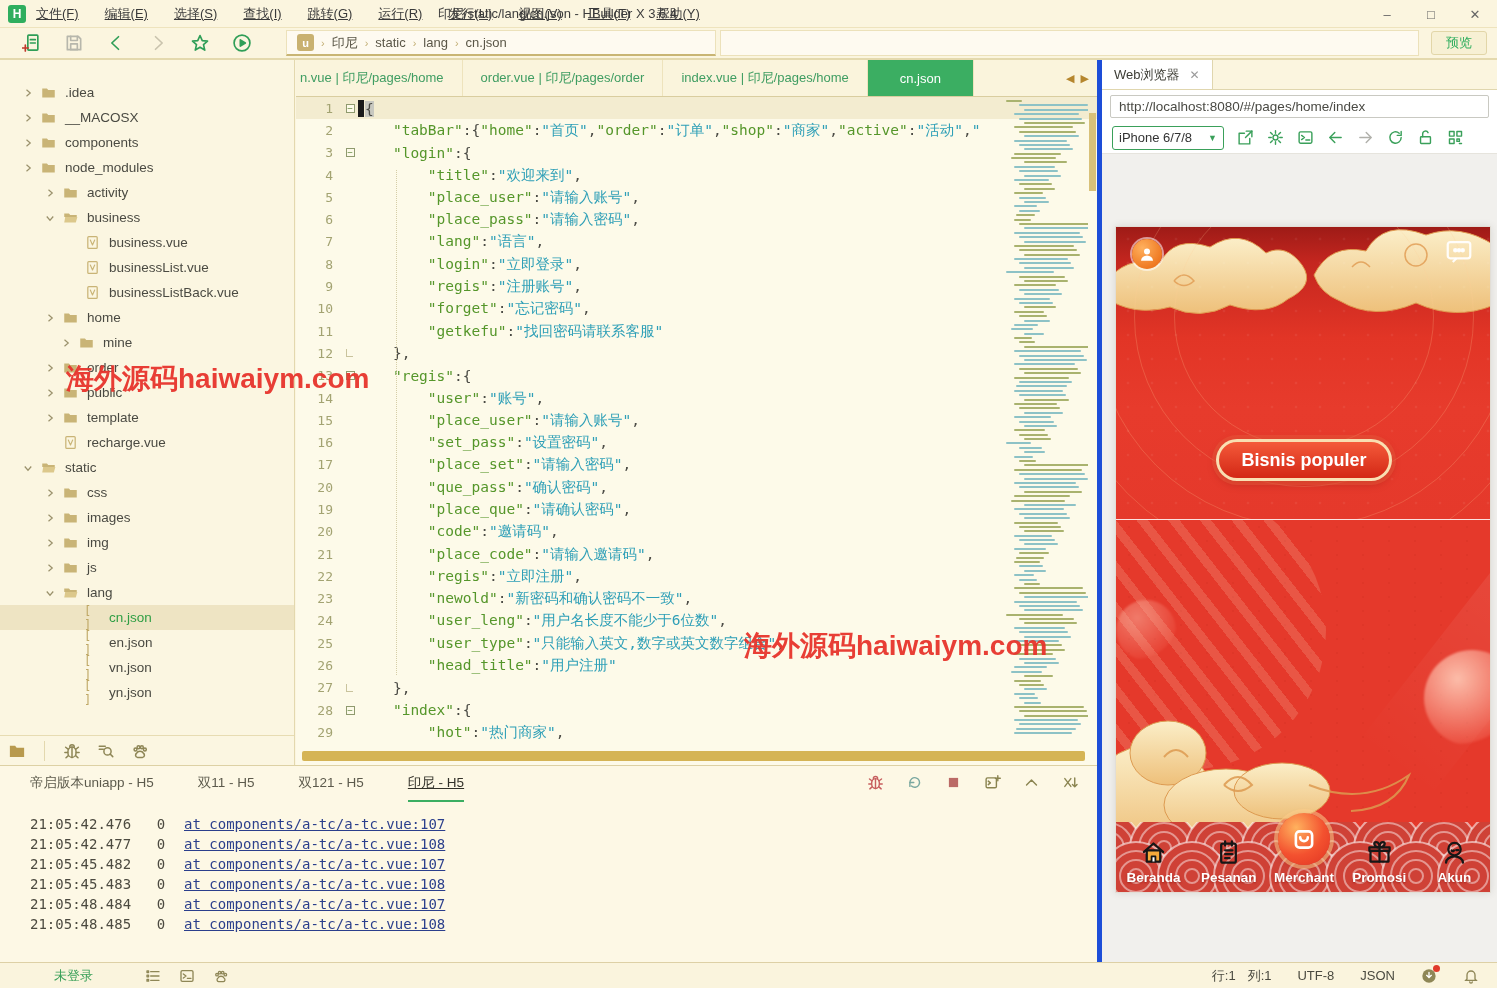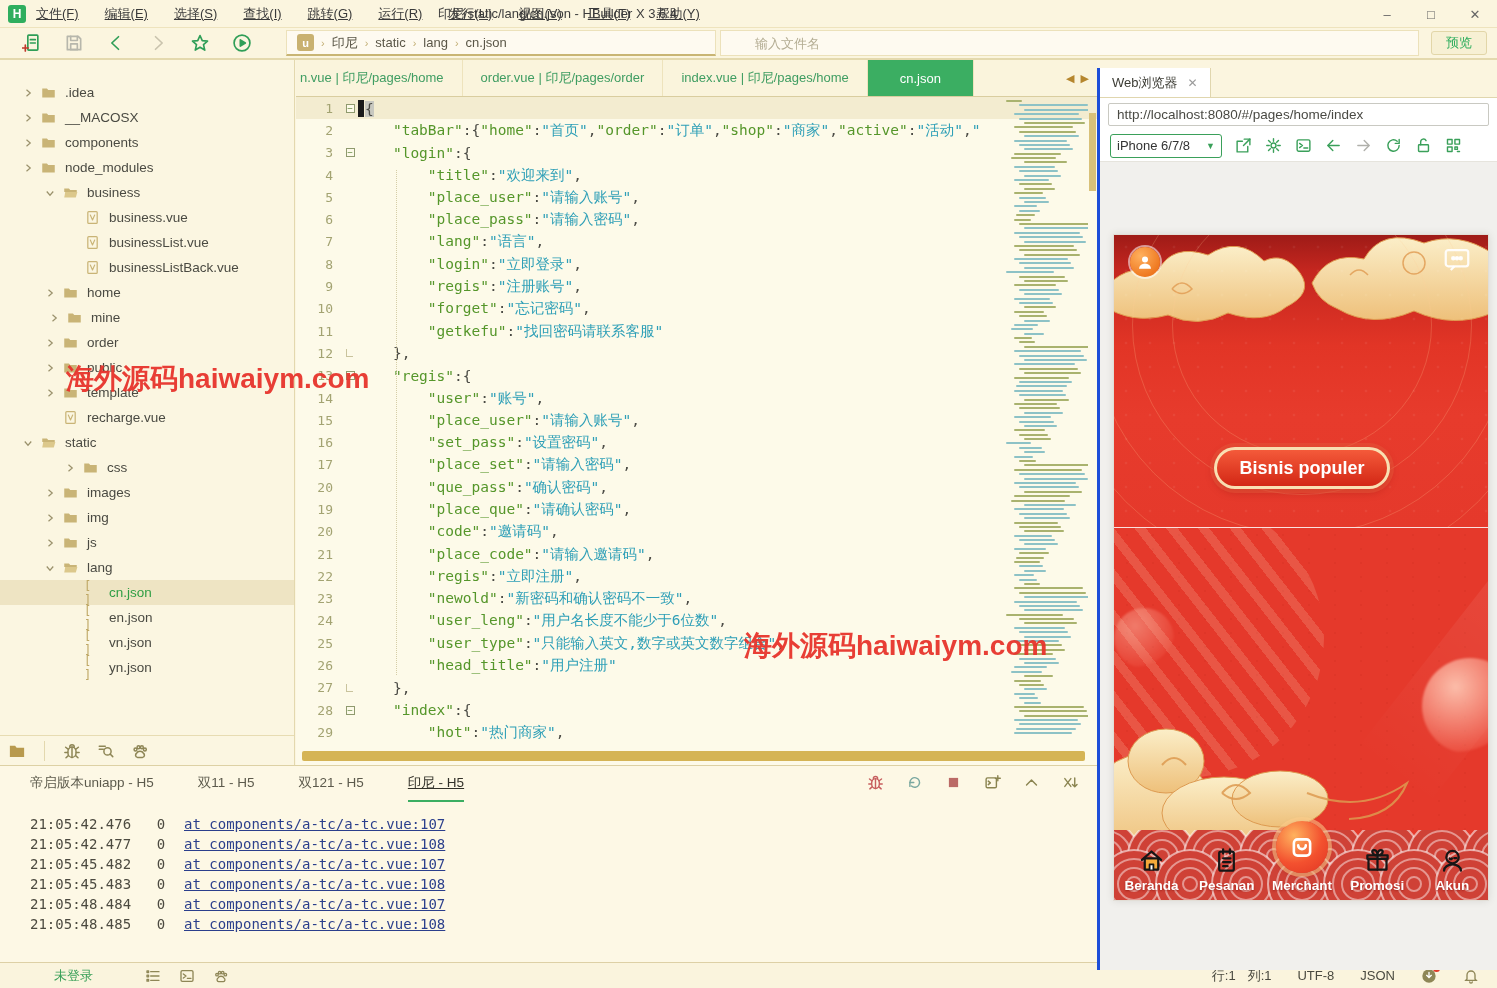--- a/index.html
+++ b/index.html
@@ -104,21 +104,21 @@
   #statusbar .ic{width:16px;height:16px;color:#8e8656;}
   #sb-left{display:flex;align-items:center;gap:8px;margin-left:30px;}
   #sb-login{color:#3aa059;}
   #sb-icons{display:flex;gap:18px;margin-left:52px;}
   #sb-right{margin-left:auto;display:flex;align-items:center;gap:26px;margin-right:18px;}
   #update-ic{position:relative;width:16px;height:16px;color:#b89a4e;}
   #update-dot{position:absolute;right:-3px;top:-3px;width:7px;height:7px;border-radius:50%;background:#e03a2a;}
   #bell-ic{color:#9a9478;}
 
   
-  #rightpanel{position:absolute;left:1097px;top:60px;width:400px;height:902px;background:#f1f0ed;border-left:3px solid #1d4ed8;margin-top:8px;}
+  #rightpanel{position:absolute;left:1097px;top:60px;width:400px;height:902px;background:#f1f0ed;border-left:5px solid #1d4ed8;}
   #webtabs{position:absolute;left:0;top:0;width:100%;height:30px;background:#fbf5df;border-bottom:1px solid #e0d6ae;display:flex;}
   #webtab{background:#fff;border-right:1px solid #e0d6ae;display:flex;align-items:center;padding:0 12px;gap:10px;font-size:13px;color:#3c3c34;}
   #webtab .x{color:#999;font-size:12px;}
   #urlrow{position:absolute;left:0;top:30px;width:100%;height:32px;background:#fff;display:flex;align-items:center;padding:0 8px;}
   #urlinput{flex:1;height:23px;border:1px solid #c9c9c2;border-radius:2px;font-size:13.5px;color:#4a4a44;padding:0 8px;background:#fff;outline:none;font-family:"Liberation Sans",sans-serif;}
   #devrow{position:absolute;left:0;top:62px;width:100%;height:32px;background:#fff;border-bottom:1px solid #e6e4dd;display:flex;align-items:center;padding:0 10px;gap:13px;}
   #device-select{width:112px;height:24px;border:1px solid #3aa05a;border-radius:3px;display:flex;align-items:center;font-size:13px;color:#333;padding:0 6px;justify-content:space-between;background:#fff;}
   #device-select .car{color:#3aa05a;font-size:9px;}
   .dvic{width:17px;height:17px;color:#3aa05a;}
   .dvic.gray{color:#b0b0aa;}
@@ -219,21 +219,20 @@
         <span class="crumb-sep">›</span>
         <span data-name="breadcrumb-item">static</span>
         <span class="crumb-sep">›</span>
         <span data-name="breadcrumb-item">lang</span>
         <span class="crumb-sep">›</span>
         <span data-name="breadcrumb-item">cn.json</span>
       </span>
   </div>
   <div id="filebox" data-name="file-search-box">
     <span class="ic find-ic" data-name="find-file-icon"></span>
-    <input data-name="file-search-input" placeholder="输入文件名" style="">
     <span class="ic funnel-ic" data-name="filter-funnel-icon"></span>
   </div>
   <div id="preview-btn" data-name="preview-button">预览</div>
 </div>
 
 <div id="sidebar" data-name="project-explorer">
   <div id="tree" data-name="file-tree">
       <div class="trow " data-name="tree-item-.idea" style="padding-left:22px">
         <span class="ic arrow" data-name="chevron-right-icon">
           <svg viewBox="0 0 24 24" fill="none" stroke="currentColor" stroke-width="2.4">
@@ -279,20 +278,33 @@
             <path d="M9 5.5l7.5 6.5L9 18.5"></path>
           </svg>
         </span>
         <span class="ic ticon" data-name="folder-icon">
           <svg viewBox="0 0 24 24" fill="none" stroke="currentColor" stroke-width="2" stroke-linecap="round" stroke-linejoin="round">
             <path d="M2 5.5h7.5l2 2.5H22v12H2z" fill="currentColor" stroke="none"></path>
           </svg>
         </span>
         <span>node_modules</span>
       </div>
+      <div class="trow " data-name="tree-item-activity" style="padding-left:44px">
+        <span class="ic arrow" data-name="chevron-right-icon">
+          <svg viewBox="0 0 24 24" fill="none" stroke="currentColor" stroke-width="2.4">
+            <path d="M9 5.5l7.5 6.5L9 18.5"></path>
+          </svg>
+        </span>
+        <span class="ic ticon" data-name="folder-icon">
+          <svg viewBox="0 0 24 24" fill="none" stroke="currentColor" stroke-width="2" stroke-linecap="round" stroke-linejoin="round">
+            <path d="M2 5.5h7.5l2 2.5H22v12H2z" fill="currentColor" stroke="none"></path>
+          </svg>
+        </span>
+        <span>activity</span>
+      </div>
       <div class="trow " data-name="tree-item-business" style="padding-left:44px">
         <span class="ic arrow" data-name="chevron-down-icon">
           <svg viewBox="0 0 24 24" fill="none" stroke="currentColor" stroke-width="2.4">
             <path d="M5.5 9l6.5 7.5L18.5 9"></path>
           </svg>
         </span>
         <span class="ic ticon" data-name="folder-icon">
           <svg viewBox="0 0 24 24" fill="none" stroke="currentColor" stroke-width="2" stroke-linecap="round" stroke-linejoin="round">
             <path d="M2 5.5h7.5l2 2.5H22v3H2z" fill="currentColor" stroke="none"></path>
             <path d="M3.5 11H23l-2.5 9H2z" fill="#dcc88b" stroke="none"></path>
@@ -336,21 +348,21 @@
             <path d="M9 5.5l7.5 6.5L9 18.5"></path>
           </svg>
         </span>
         <span class="ic ticon" data-name="folder-icon">
           <svg viewBox="0 0 24 24" fill="none" stroke="currentColor" stroke-width="2" stroke-linecap="round" stroke-linejoin="round">
             <path d="M2 5.5h7.5l2 2.5H22v12H2z" fill="currentColor" stroke="none"></path>
           </svg>
         </span>
         <span>home</span>
       </div>
-      <div class="trow " data-name="tree-item-mine" style="padding-left:48px">
+      <div class="trow " data-name="tree-item-mine" style="padding-left:60px">
         <span class="ic arrow" data-name="chevron-right-icon">
           <svg viewBox="0 0 24 24" fill="none" stroke="currentColor" stroke-width="2.4">
             <path d="M9 5.5l7.5 6.5L9 18.5"></path>
           </svg>
         </span>
         <span class="ic ticon" data-name="folder-icon">
           <svg viewBox="0 0 24 24" fill="none" stroke="currentColor" stroke-width="2" stroke-linecap="round" stroke-linejoin="round">
             <path d="M2 5.5h7.5l2 2.5H22v12H2z" fill="currentColor" stroke="none"></path>
           </svg>
         </span>
@@ -412,21 +424,21 @@
           </svg>
         </span>
         <span class="ic ticon" data-name="folder-icon">
           <svg viewBox="0 0 24 24" fill="none" stroke="currentColor" stroke-width="2" stroke-linecap="round" stroke-linejoin="round">
             <path d="M2 5.5h7.5l2 2.5H22v3H2z" fill="currentColor" stroke="none"></path>
             <path d="M3.5 11H23l-2.5 9H2z" fill="#dcc88b" stroke="none"></path>
           </svg>
         </span>
         <span>static</span>
       </div>
-      <div class="trow " data-name="tree-item-css" style="padding-left:64px">
+      <div class="trow " data-name="tree-item-css" style="padding-left:44px">
         <span class="ic arrow" data-name="chevron-right-icon">
           <svg viewBox="0 0 24 24" fill="none" stroke="currentColor" stroke-width="2.4">
             <path d="M9 5.5l7.5 6.5L9 18.5"></path>
           </svg>
         </span>
         <span class="ic ticon" data-name="folder-icon">
           <svg viewBox="0 0 24 24" fill="none" stroke="currentColor" stroke-width="2" stroke-linecap="round" stroke-linejoin="round">
             <path d="M2 5.5h7.5l2 2.5H22v12H2z" fill="currentColor" stroke="none"></path>
           </svg>
         </span>

